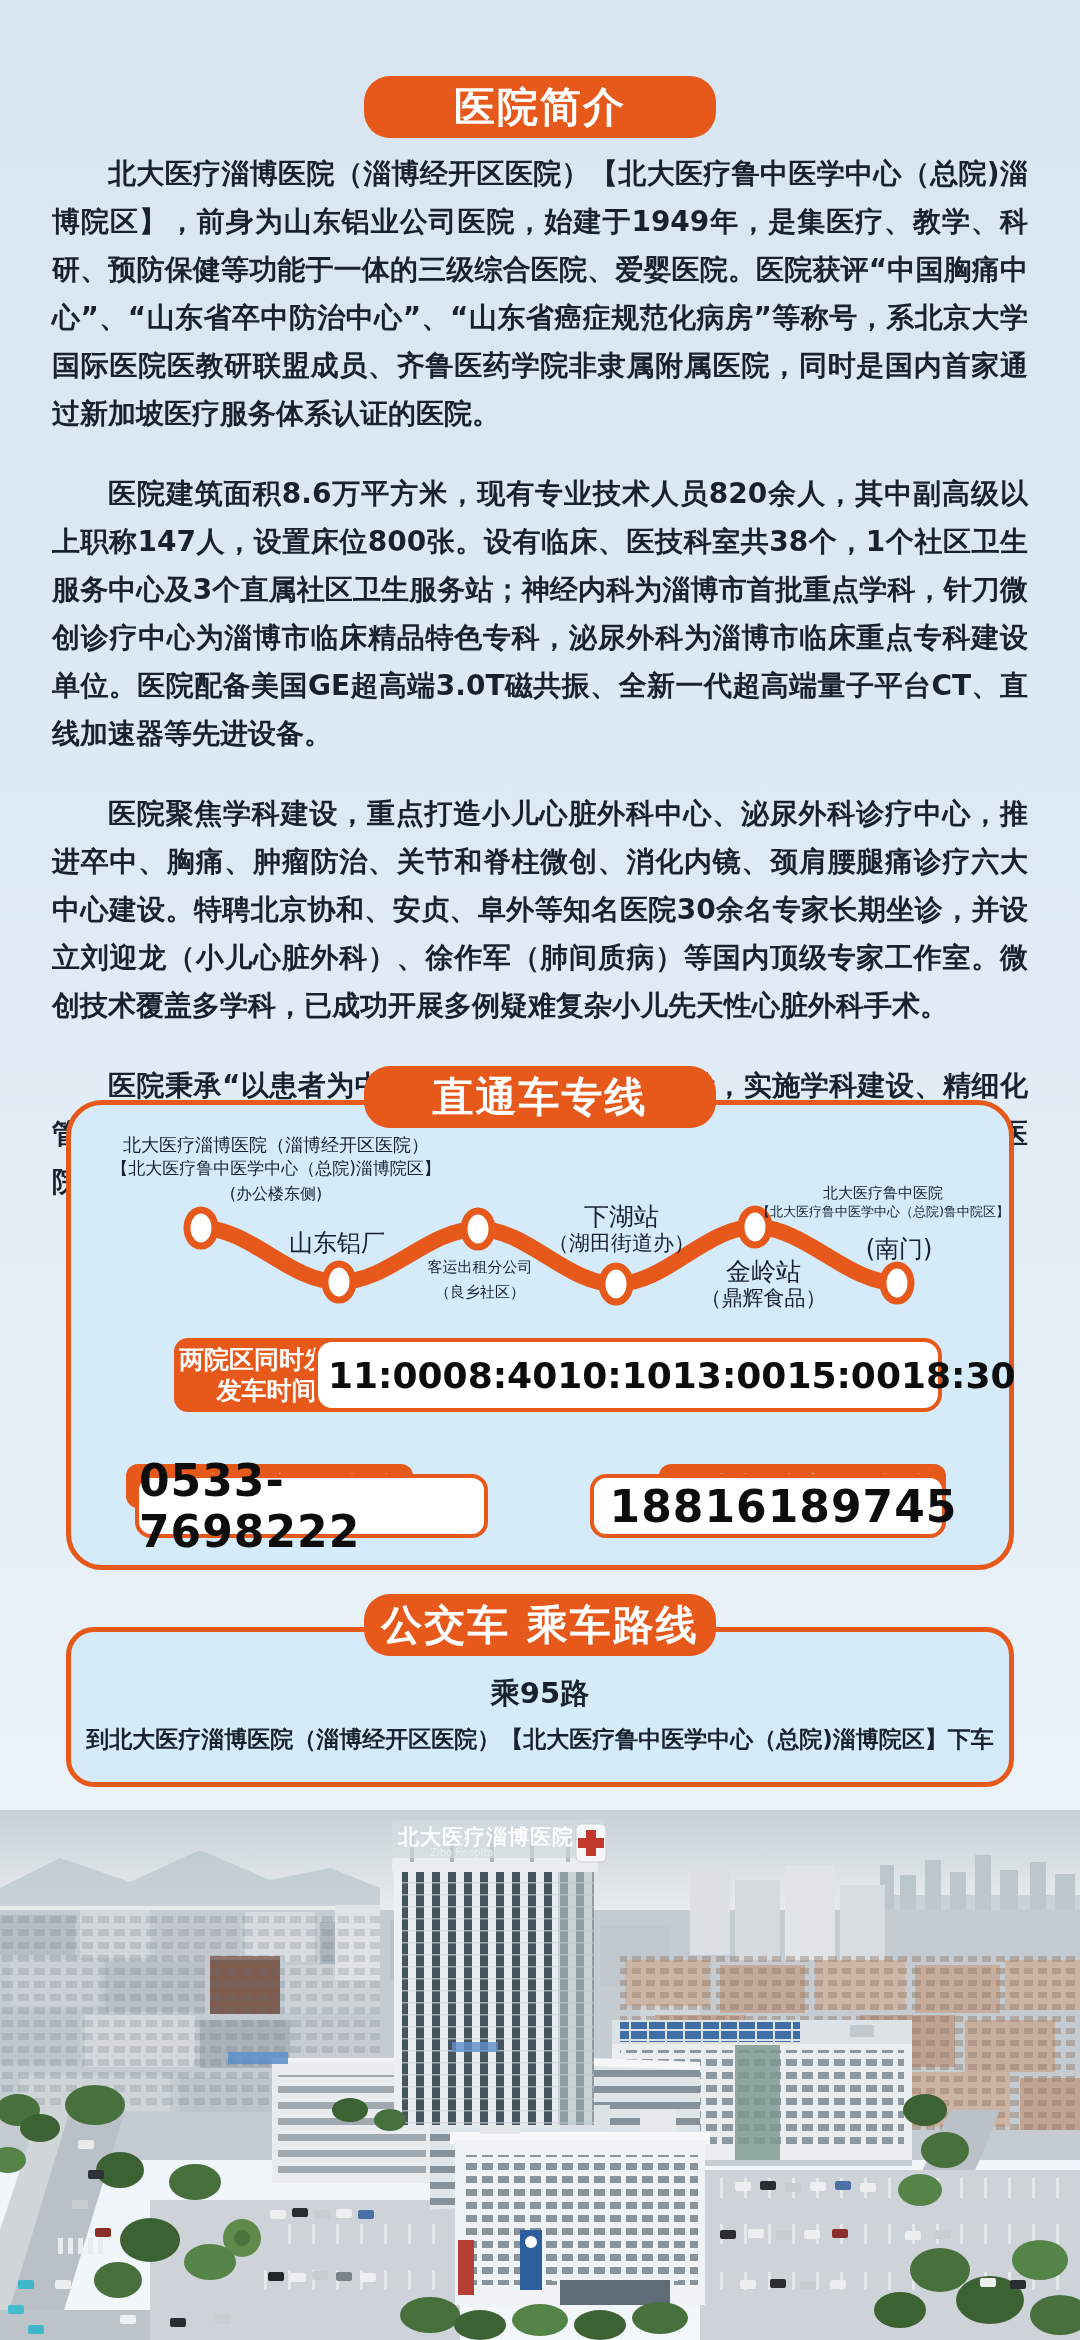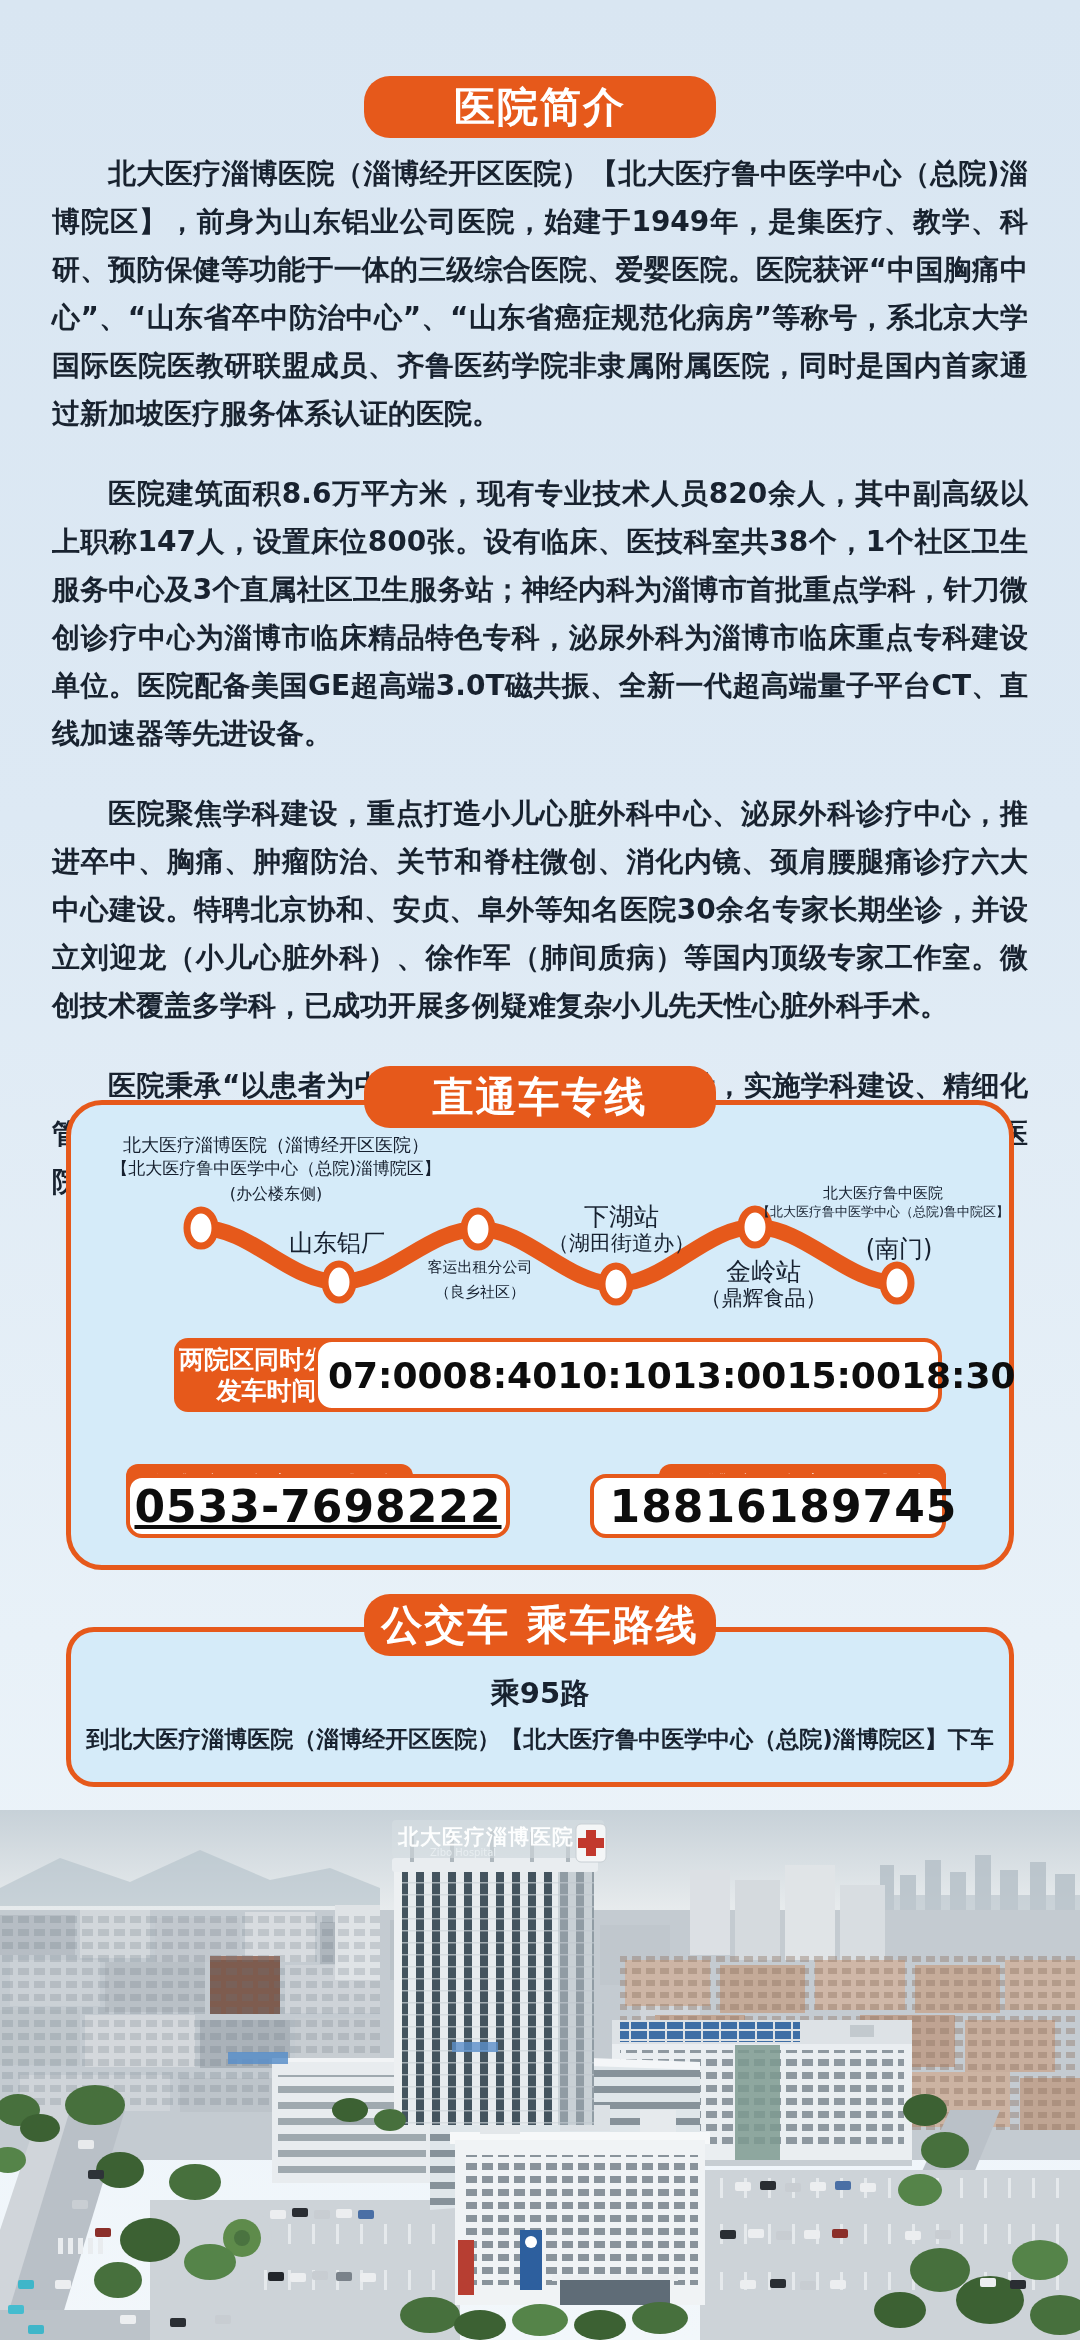--- a/index.html
+++ b/index.html
@@ -75,21 +75,21 @@
     display:flex;align-items:center;justify-content:center;z-index:1;margin-top:28px;
   }
   .phone-tab.left{left:55px;}
   .phone-tab.right{left:588px;}
   .phone-box{
     position:absolute;top:369px;height:64px;box-sizing:border-box;
     background:#FFFFFF;border:4px solid #E6591B;border-radius:16px;
     display:flex;align-items:center;justify-content:center;
     font-size:44px;font-weight:700;color:#0D0D0D;letter-spacing:1px;z-index:2;
   }
-  .phone-box.left{left:55px;width:384px;text-decoration:underline;}
+  .phone-box.left{left:64px;width:353px;}
   .phone-box.right{left:519px;width:356px;padding-left:31px;}
   
   .bus-l1{position:absolute;left:0;right:0;top:42px;text-align:center;
     font-size:29px;font-weight:700;color:#18222F;}
   .bus-l2{position:absolute;left:0;right:0;top:92px;text-align:center;white-space:nowrap;
     font-size:23px;font-weight:700;color:#18222F;}
   
   .photo{position:absolute;left:0;top:1810px;width:1080px;height:530px;}
 </style>
 </head>
@@ -150,21 +150,21 @@
     </div>
     <div class="stop-label s6b">
       <div>(南门)</div>
     </div>
 
     <div class="dep-label">
       <div>两院区同时发车</div>
       <div>发车时间</div>
     </div>
     <div class="times-box">
-      <span>07:00</span>
+      <span>11:00</span>
       <span>08:40</span>
       <span>10:10</span>
       <span>13:00</span>
       <span>15:00</span>
       <span>18:30</span>
     </div>
 
     <div class="phone-tab left">
       <span>鲁中院区专家预约电话</span>
     </div>

